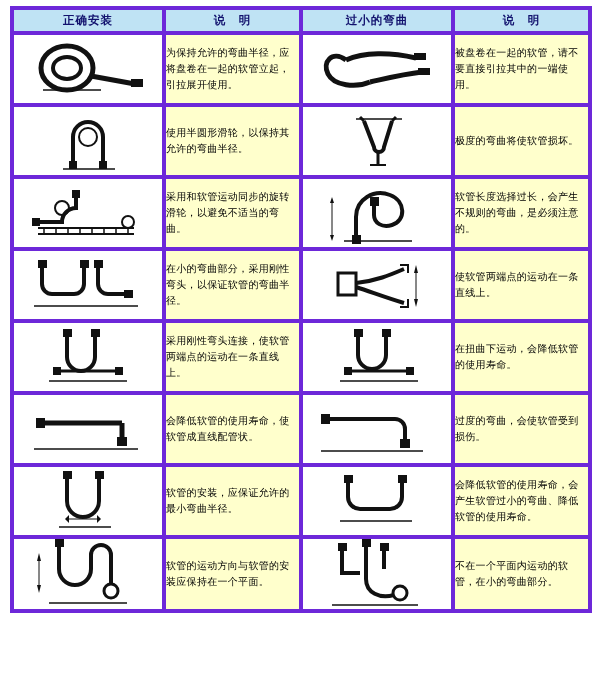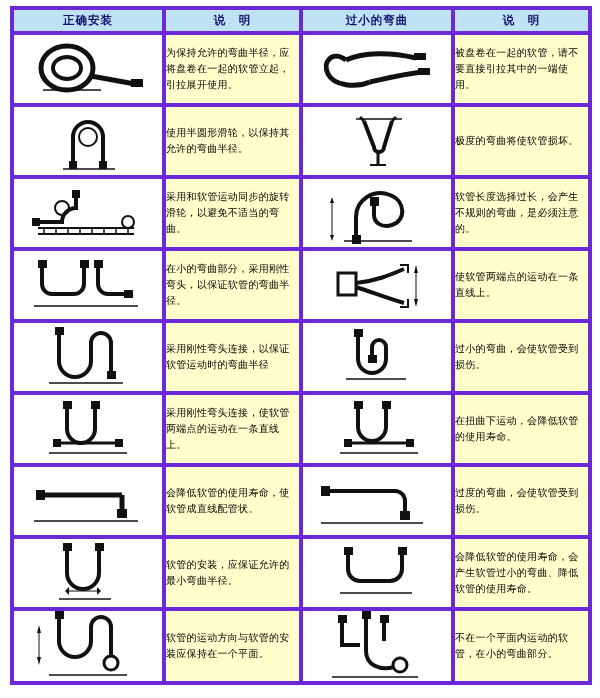--- a/index.html
+++ b/index.html
@@ -208,44 +208,20 @@
               <path d="M88 52 L96 52 L96 44" stroke="#111" stroke-width="2" fill="none"></path>
               <path d="M104 14 L104 48" stroke="#111" stroke-width="1"></path>
               <path d="M102 18 L104 10 L106 18" fill="#111"></path>
               <path d="M102 44 L104 52 L106 44" fill="#111"></path>
             </svg>
           </div>
         </td>
         <td class="desc">使软管两端点的运动在一条直线上。</td>
       </tr>
 
-      <tr>
-        <td class="fig">
-          <div class="fig-wrap">
-            <svg width="130" height="64" viewBox="0 0 130 64">
-              <path d="M36 8 L36 36 A16 16 0 0 0 68 36 L68 18 A10 10 0 0 1 88 18 L88 48" fill="none" stroke="#111" stroke-width="4"></path>
-              <rect x="32" y="2" width="9" height="8" fill="#111"></rect>
-              <rect x="84" y="46" width="9" height="8" fill="#111"></rect>
-              <path d="M26 58 L100 58" stroke="#111" stroke-width="1.5"></path>
-            </svg>
-          </div>
-        </td>
-        <td class="desc">采用刚性弯头连接，以保证软管运动时的弯曲半径</td>
-        <td class="fig">
-          <div class="fig-wrap">
-            <svg width="130" height="64" viewBox="0 0 130 64">
-              <path d="M46 10 L46 34 A14 14 0 0 0 74 34 L74 22 A7 7 0 0 0 60 22 L60 30" fill="none" stroke="#111" stroke-width="4"></path>
-              <rect x="42" y="4" width="9" height="8" fill="#111"></rect>
-              <rect x="56" y="30" width="9" height="8" fill="#111"></rect>
-              <path d="M34 54 L94 54" stroke="#111" stroke-width="1.5"></path>
-            </svg>
-          </div>
-        </td>
-        <td class="desc">过小的弯曲，会使软管受到损伤。</td>
-      </tr>
 
       <tr>
         <td class="fig">
           <div class="fig-wrap">
             <svg width="130" height="60" viewBox="0 0 130 60">
               <path d="M44 8 L44 30 A14 14 0 0 0 72 30 L72 8" fill="none" stroke="#111" stroke-width="4"></path>
               <rect x="40" y="2" width="9" height="8" fill="#111"></rect>
               <rect x="68" y="2" width="9" height="8" fill="#111"></rect>
               <path d="M34 44 L96 44" stroke="#111" stroke-width="3"></path>
               <rect x="30" y="40" width="8" height="8" fill="#111"></rect>

